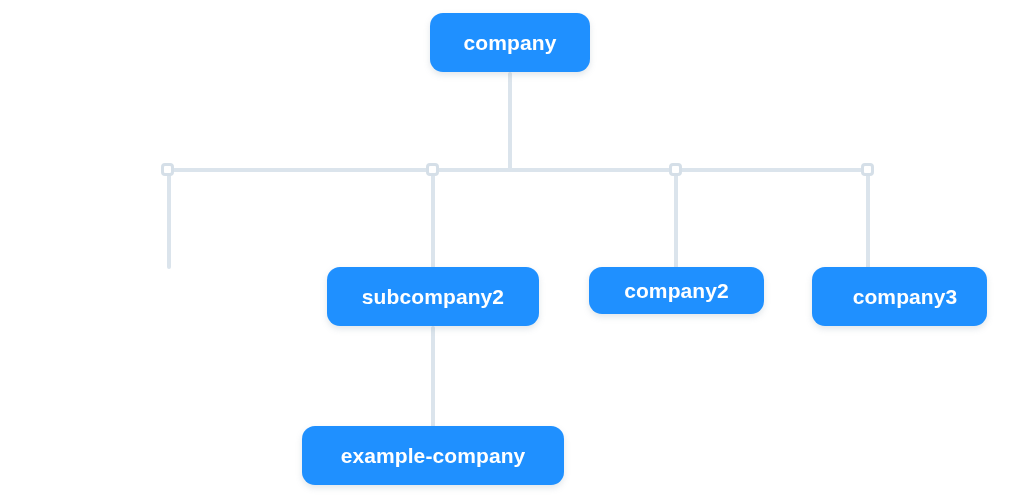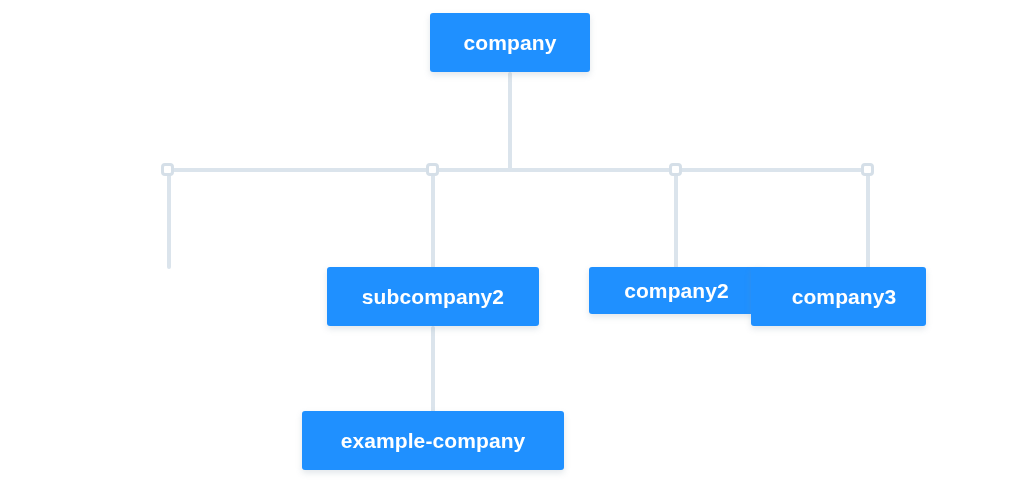--- a/index.html
+++ b/index.html
@@ -42,21 +42,21 @@
 
   
   .node {
     position: absolute;
     box-sizing: border-box;
     display: flex;
     align-items: center;
     justify-content: center;
     background: #1f90ff;
     color: #ffffff;
-    border-radius: 3px;
+    border-radius: 13px;
     font-size: 21px;
     font-weight: bold;
     letter-spacing: 0.1px;
     white-space: nowrap;
     box-shadow: 0 3px 6px rgba(120, 140, 160, 0.22);
     cursor: pointer;
     user-select: none;
   }
   .node-label {
     line-height: 1;
@@ -96,21 +96,21 @@
 
 
   <div class="node" style="left:327px; top:267px; width:212px; height:59px;text-align:center;">
     <span class="node-label">subcompany2</span>
   </div>
 
   <div class="node" style="left:589px; top:267px; width:175px; height:47px;">
     <span class="node-label">company2</span>
   </div>
 
-  <div class="node" style="left:751px; top:267px; width:175px; height:59px;padding-left:11px;">
+  <div class="node" style="left:812px; top:267px; width:175px; height:59px;padding-left:11px;">
     <span class="node-label">company3</span>
   </div>
 
-  <div class="node" style="left:302px; top:411px; width:262px; height:59px;">
+  <div class="node" style="left:302px; top:426px; width:262px; height:59px;">
     <span class="node-label">example-company</span>
   </div>
 
 </div>
 
 </body></html>

